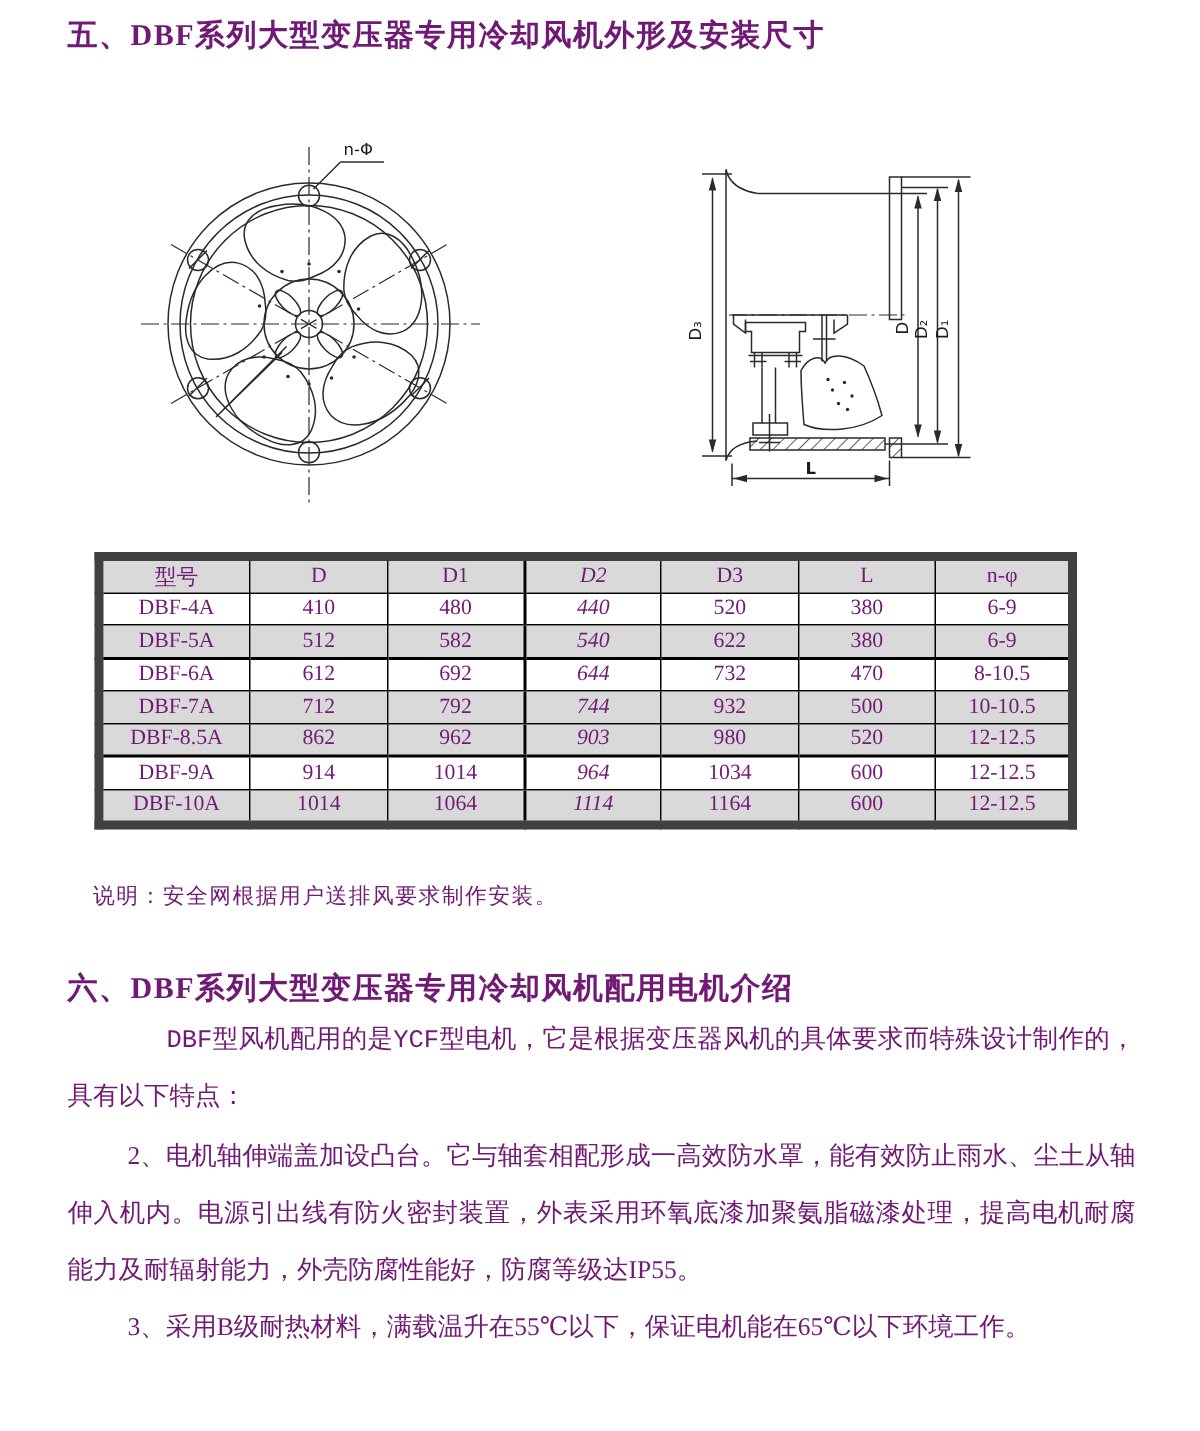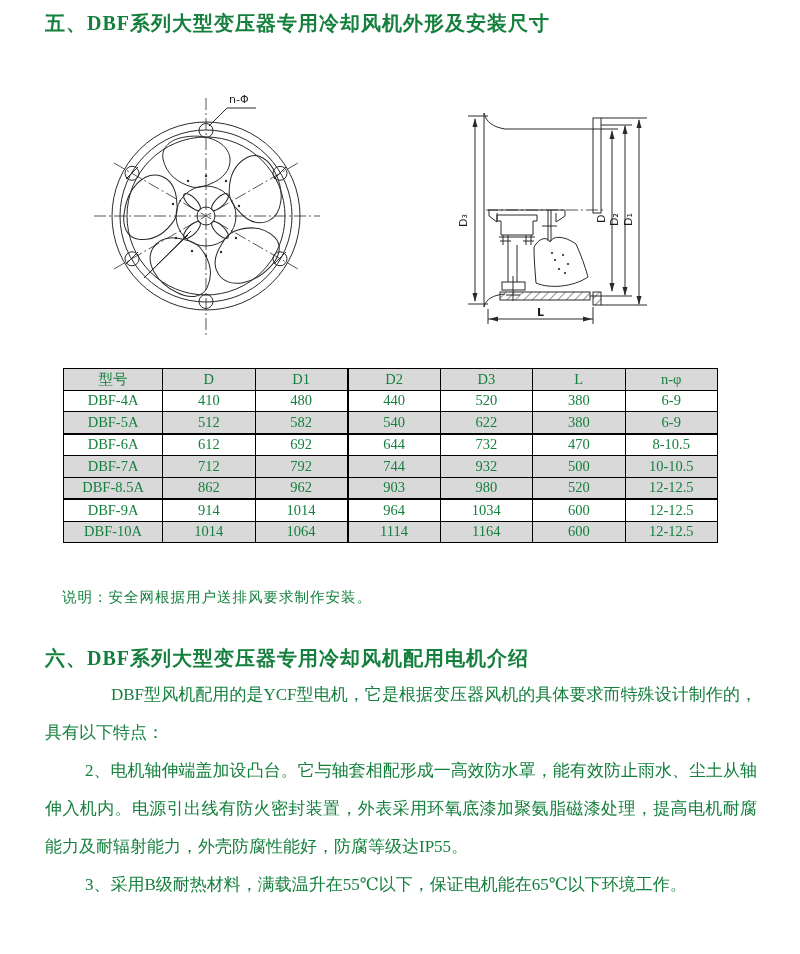--- a/index.html
+++ b/index.html
@@ -1,43 +1,43 @@
 <!DOCTYPE html>
 <html><head>
 <meta charset="utf-8">
 <style>
   html,body{margin:0;padding:0;background:#fff;}
   .page{position:relative;width:800px;height:954px;background:#ffffff;overflow:hidden;
-        font-family:"Liberation Serif","DejaVu Serif",serif;color:#15803d;}
+        font-family:"Liberation Serif","DejaVu Serif",serif;color:#701a75;}
   .sec-title{position:absolute;left:45px;margin:0;font-size:20px;font-weight:bold;
              letter-spacing:1px;white-space:nowrap;}
   #title5{top:10px;}
   #title6{top:645px;}
   svg{position:absolute;}
   svg line,svg path,svg circle,svg ellipse,svg rect,svg polyline{stroke:#2a2a2a;fill:none;stroke-width:1;}
   svg .cl{stroke-dasharray:12 3 2 3;stroke-width:0.8;}
   svg .arrow{fill:#2a2a2a;stroke:none;}
   svg .dot{fill:#2a2a2a;stroke:none;}
   svg text{fill:#1a1a1a;stroke:none;font-family:"DejaVu Sans","Liberation Sans",sans-serif;font-size:12px;}
   svg text.dim{font-size:11px;}
   svg .hatchfill{fill:url(#hatch);stroke:#2a2a2a;}
   .spec-table{position:absolute;left:63px;top:368px;width:655px;border-collapse:collapse;
-              border:1px solid #404040;font-size:14.5px;table-layout:fixed;}
+              border:6px solid #404040;font-size:14.5px;table-layout:fixed;}
   .spec-table th,.spec-table td{border:1px solid #000;text-align:center;font-weight:normal;
               height:20.5px;padding:0;overflow:hidden;white-space:nowrap;}
   .spec-table thead th{background:#d9d9d9;}
   .spec-table tr.alt td{background:#d9d9d9;}
   .spec-table tr.thick th,.spec-table tr.thick td{border-bottom-width:2px;}
   .spec-table th:first-child,.spec-table td:first-child{width:15%;}
-  .spec-table .tl{border-left-width:2px;}
+  .spec-table .tl{border-left-width:2px;font-style:italic;}
   .note{position:absolute;left:62px;top:588px;font-size:14.5px;letter-spacing:1px;}
   .bodytext{position:absolute;left:45px;top:676px;width:712px;font-size:17px;
             line-height:38px;text-align:justify;}
   .bodytext p{margin:0;}
-  .bodytext p.ind-wide{text-indent:66px;}
+  .bodytext p.ind-wide{text-indent:66px;font-family:Liberation Mono, monospace;}
   .bodytext p.ind{text-indent:40px;}
 </style>
 </head>
 <body>
 
 <div class="page">
 
   <h1 class="sec-title" id="title5">五、DBF系列大型变压器专用冷却风机外形及安装尺寸</h1>
 
   <svg style="left:88px;top:88px;" width="242" height="256" viewBox="0 0 242 256">

